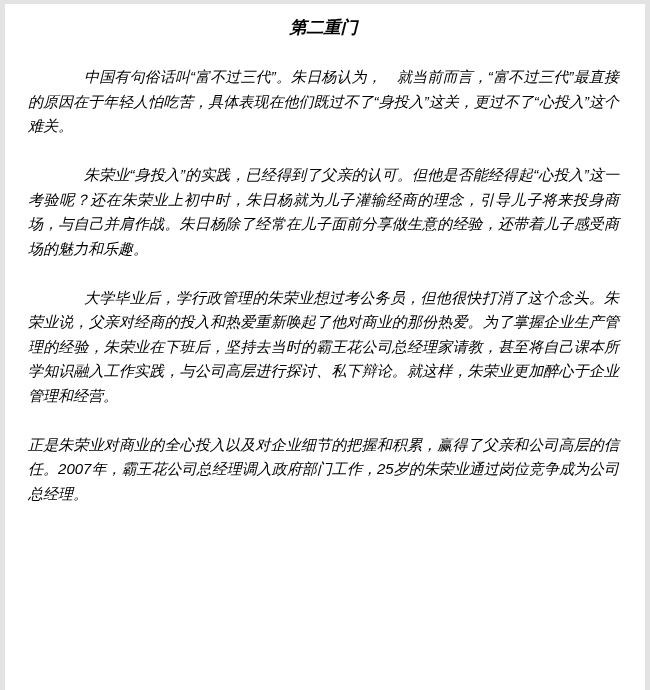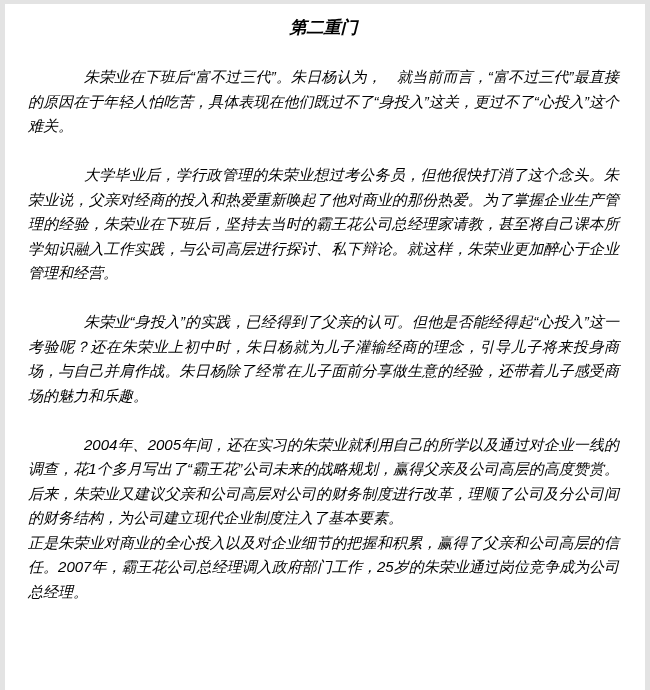--- a/index.html
+++ b/index.html
@@ -40,22 +40,21 @@
   .body-para.no-indent { text-indent: 0; }
 </style>
 </head>
 <body>
 
 <div class="page">
   <h1 class="doc-title">第二重门</h1>
 
 
 
-  <p class="body-para">朱荣业在下班后“富不过三代”。朱日杨认为，　就当前而言，“富不过三代”最直接的原因在于年轻人怕吃苦，具体表现在他们既过不了“身投入”这关，更过不了“心投入”这个难关。</p>
+  <p class="body-para">中国有句俗话叫“富不过三代”。朱日杨认为，　就当前而言，“富不过三代”最直接的原因在于年轻人怕吃苦，具体表现在他们既过不了“身投入”这关，更过不了“心投入”这个难关。</p>
+
+  <p class="body-para">朱荣业“身投入”的实践，已经得到了父亲的认可。但他是否能经得起“心投入”这一考验呢？还在朱荣业上初中时，朱日杨就为儿子灌输经商的理念，引导儿子将来投身商场，与自己并肩作战。朱日杨除了经常在儿子面前分享做生意的经验，还带着儿子感受商场的魅力和乐趣。</p>
 
   <p class="body-para">大学毕业后，学行政管理的朱荣业想过考公务员，但他很快打消了这个念头。朱荣业说，父亲对经商的投入和热爱重新唤起了他对商业的那份热爱。为了掌握企业生产管理的经验，朱荣业在下班后，坚持去当时的霸王花公司总经理家请教，甚至将自己课本所学知识融入工作实践，与公司高层进行探讨、私下辩论。就这样，朱荣业更加醉心于企业管理和经营。</p>
 
-  <p class="body-para">朱荣业“身投入”的实践，已经得到了父亲的认可。但他是否能经得起“心投入”这一考验呢？还在朱荣业上初中时，朱日杨就为儿子灌输经商的理念，引导儿子将来投身商场，与自己并肩作战。朱日杨除了经常在儿子面前分享做生意的经验，还带着儿子感受商场的魅力和乐趣。</p>
-
-  <p class="body-para tight-bottom">2004年、2005年间，还在实习的朱荣业就利用自己的所学以及通过对企业一线的调查，花1个多月写出了“霸王花”公司未来的战略规划，赢得父亲及公司高层的高度赞赏。后来，朱荣业又建议父亲和公司高层对公司的财务制度进行改革，理顺了公司及分公司间的财务结构，为公司建立现代企业制度注入了基本要素。</p>
 
   <p class="body-para no-indent">正是朱荣业对商业的全心投入以及对企业细节的把握和积累，赢得了父亲和公司高层的信任。2007年，霸王花公司总经理调入政府部门工作，25岁的朱荣业通过岗位竞争成为公司总经理。</p>
 </div>
 
 </body></html>

